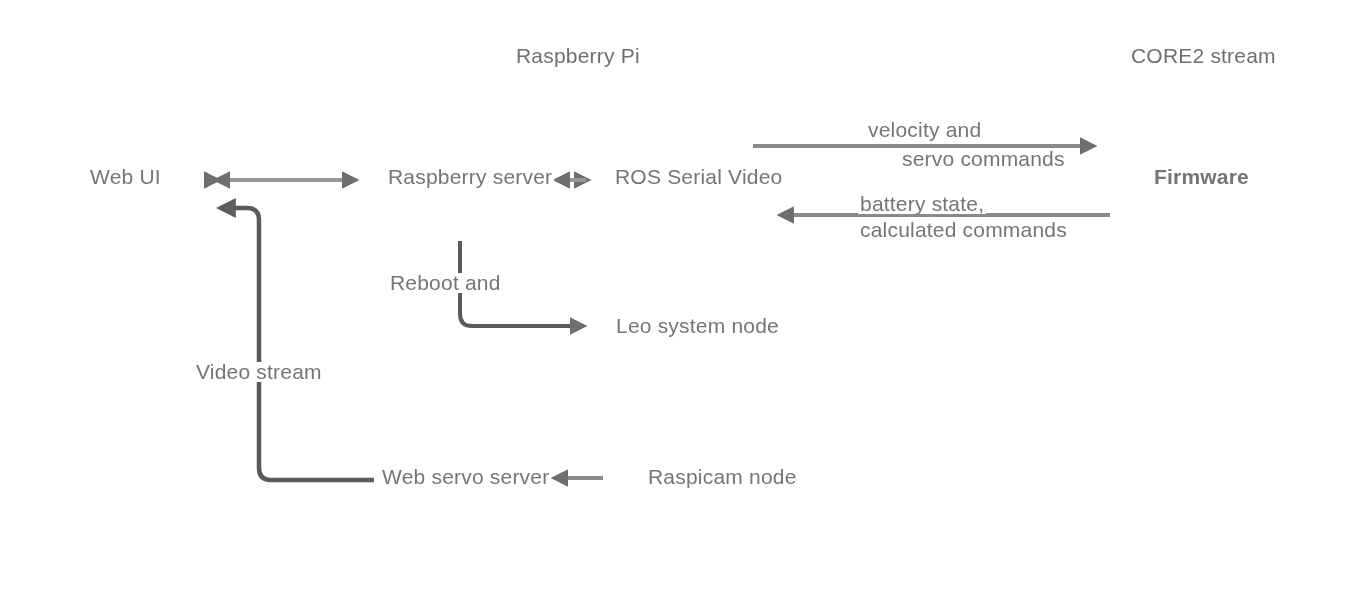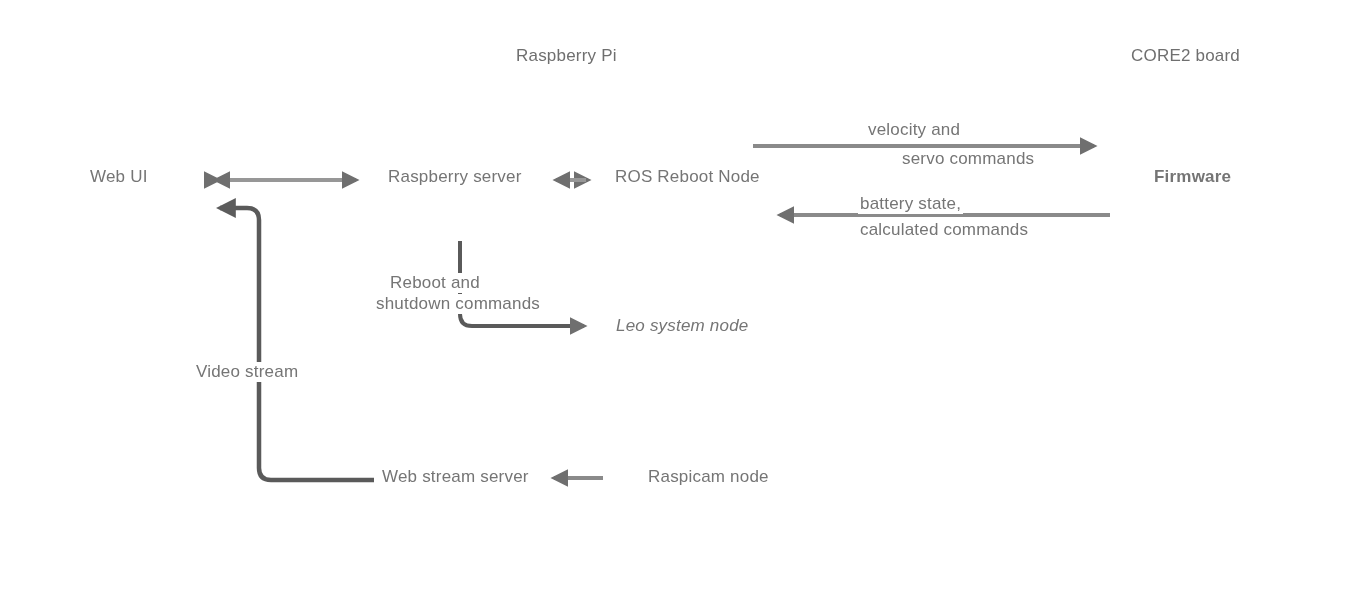--- a/index.html
+++ b/index.html
@@ -12,21 +12,21 @@
     overflow: hidden;
   }
   #diagram-lines {
     position: absolute;
     left: 0; top: 0;
     width: 1360px;
     height: 600px;
   }
   .lbl {
     position: absolute;
-    font-size: 17px;
+    font-size: 21px;
     line-height: 20px;
     letter-spacing: 0.2px;
     color: #757575;
     background: #ffffff;
     padding: 0 2px;
     white-space: nowrap;
     z-index: 2;
   }
   .title { color: #6f6f6f; }
 </style>
@@ -57,34 +57,33 @@
     <line x1="1110" y1="215" x2="780" y2="215" stroke-width="4" marker-end="url(#ah-light)" stroke="#8a8a8a"></line>
 
     <path d="M460,241 L460,314 Q460,326 472,326 L584,326" fill="none" stroke-width="4" marker-end="url(#ah-light)" stroke="#5a5a5a"></path>
 
     <path d="M374,480 L271,480 Q259,480 259,468 L259,220 Q259,208 247,208 L220,208" fill="none" stroke-width="4.5" marker-end="url(#ah-dark)" stroke="#5a5a5a"></path>
 
     <line x1="603" y1="478" x2="554" y2="478" stroke-width="4" marker-end="url(#ah-light)" stroke="#8a8a8a"></line>
   </svg>
 
   <div class="lbl title" style="left:514px; top:46px;">Raspberry Pi</div>
-  <div class="lbl title" style="left:1129px; top:46px;">CORE2 board</div>
+  <div class="lbl title" style="left:1129px; top:46px;">CORE2 stream</div>
 
   <div class="lbl" style="left:88px; top:167px;">Web UI</div>
   <div class="lbl" style="left:386px; top:167px;">Raspberry server</div>
-  <div class="lbl" style="left:613px; top:167px;">ROS Reboot Node</div>
+  <div class="lbl" style="left:613px; top:167px;">ROS Serial Video</div>
   <div class="lbl" style="left:1152px; top:167px;font-weight:bold;">Firmware</div>
-  <div class="lbl" style="left:614px; top:316px;font-style:italic;">Leo system node</div>
-  <div class="lbl" style="left:380px; top:467px;">Web stream server</div>
+  <div class="lbl" style="left:614px; top:316px;">Leo system node</div>
+  <div class="lbl" style="left:380px; top:467px;">Web servo server</div>
   <div class="lbl" style="left:606px; top:467px;margin-left:40px;">Raspicam node</div>
 
   <div class="lbl" style="left:866px; top:120px;text-align:right;">velocity and</div>
   <div class="lbl" style="left:866px; top:149px;margin-left:34px;">servo commands</div>
 
   <div class="lbl" style="left:858px; top:194px;">battery state,</div>
   <div class="lbl" style="left:858px; top:220px;">calculated commands</div>
 
   <div class="lbl" style="left:388px; top:273px;">Reboot and</div>
-  <div class="lbl" style="left:374px; top:294px;">shutdown commands</div>
 
   <div class="lbl" style="left:194px; top:362px;">Video stream</div>
 
 </div>
 
 </body></html>

